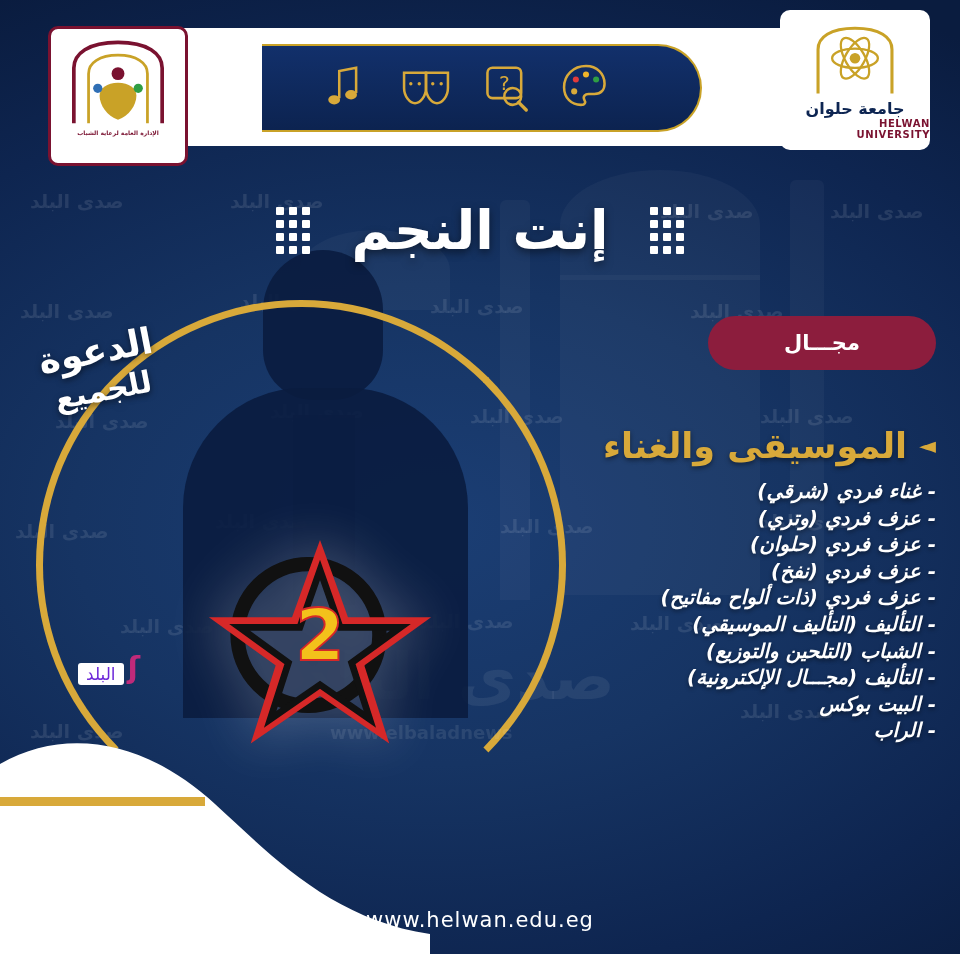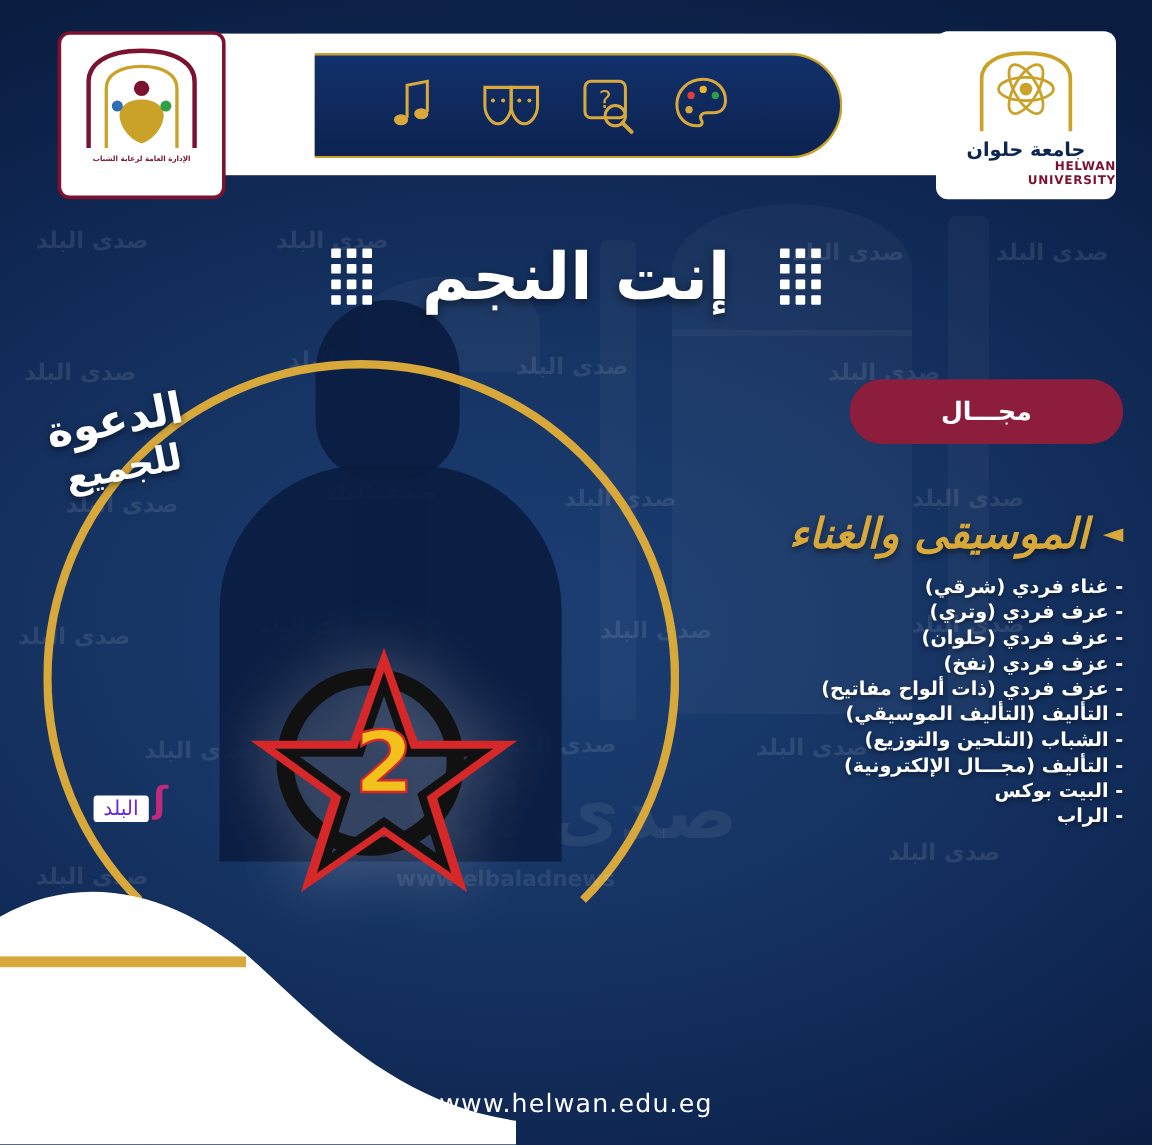--- a/index.html
+++ b/index.html
@@ -93,21 +93,21 @@
     color: #7a1230;
     font-weight: 700;
     margin-top: 2px;
     text-align: center;
     line-height: 1.25;
     padding: 0 4px;
   }
   
   #logo-right {
     position: absolute;
-    top: 26px; right: 30px;
+    top: 10px; right: 30px;
     width: 150px; height: 140px;
     background: #ffffff;
     border-radius: 10px;
     z-index: 30;
     display: flex;
     flex-direction: column;
     align-items: center;
     justify-content: center;
     padding-top: 2px;
   }
@@ -253,31 +253,31 @@
   #category-row {
     display: flex; align-items: center; justify-content: flex-start;
     gap: 12px;
     direction: rtl;
   }
   #category-title {
     color: #d8a93a;
     font-size: 35px;
     font-weight: 700;
     text-shadow: 0 2px 5px rgba(0,0,0,.45);
-    font-style: italic;
   }
   #chev { color: #d8a93a; font-size: 22px; line-height: 1; }
   #items { margin-top: 12px; }
   .item {
     color: #ffffff;
-    font-size: 16px;
+    font-size: 20px;
     font-weight: 700;
     line-height: 1.33;
     text-shadow: 0 2px 4px rgba(0,0,0,.45);
     white-space: nowrap;
+    font-style: italic;
   }
 
   
   #footer-url {
     position: absolute;
     bottom: 22px; left: 0; right: 0;
     text-align: center;
     color: #ffffff;
     font-size: 21px;
     letter-spacing: 1px;

